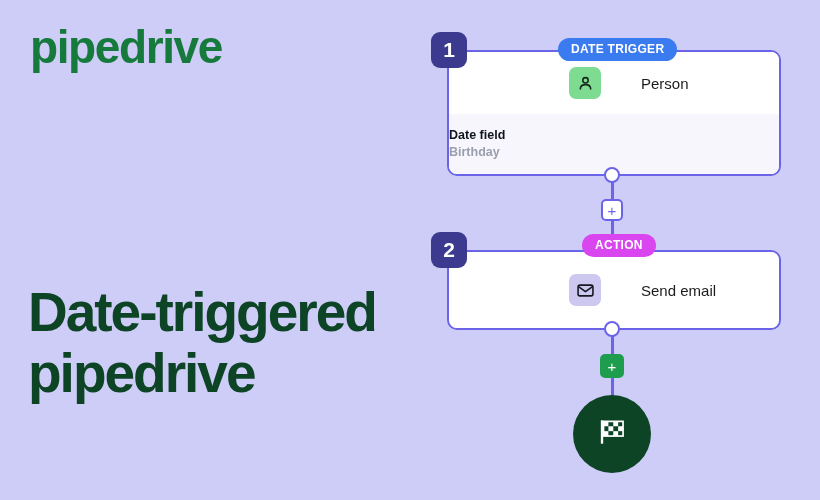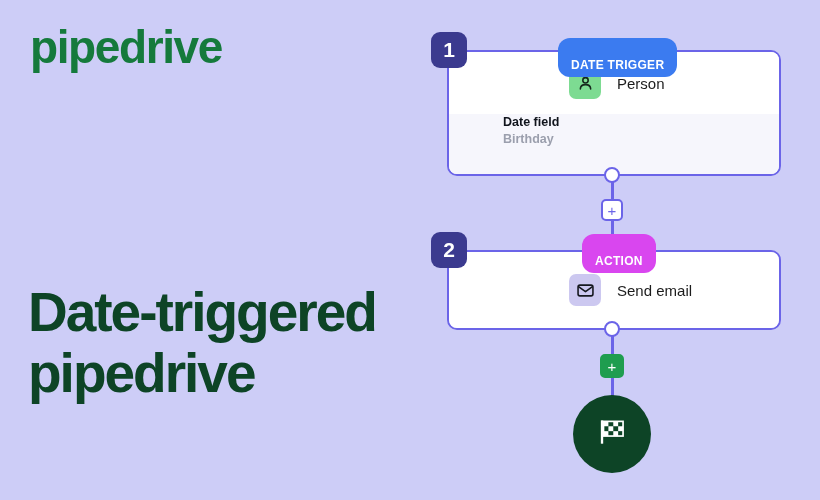--- a/index.html
+++ b/index.html
@@ -90,20 +90,21 @@
   }
   .card.card1 { top: 50px; height: 126px; }
   .card.card2 { top: 250px; height: 80px; }
 
   .card-body {
     height: 62px;
     display: flex;
     align-items: center;
     padding-left: 120px;
     background: #ffffff;
+    gap: 24px;
   }
   .card.card2 .card-body { height: 100%; }
 
   .icon-tile {
     width: 32px;
     height: 32px;
     border-radius: 7px;
     display: flex;
     align-items: center;
     justify-content: center;
@@ -115,21 +116,21 @@
   .entity-label {
     margin-left: 16px;
     font-size: 15px;
     color: #1c1c1c;
   }
 
   .card-footer {
     height: 60px;
     background: #f6f6fc;
     display: flex;
-    padding-left: 54px;
+    align-items: center;
   }
   .field-block { line-height: 1.35; }
   .field-title {
     font-size: 12.5px;
     font-weight: bold;
     color: #10141c;
   }
   .field-value {
     font-size: 12.5px;
     color: #9b9fad;
@@ -146,21 +147,21 @@
   .time-block .tx { margin-left: 6px; }
 
   
   .pill {
     position: absolute;
     border-radius: 12px;
     color: #ffffff;
     font-size: 12px;
     font-weight: bold;
     letter-spacing: 0.3px;
-    padding: 20px 13px 5px;
+    padding: 4px 13px 5px;
     z-index: 6;
     white-space: nowrap;
   }
   .pill.trigger { background: #3b7bf0; left: 133px; top: 38px; }
   .pill.action  { background: #d946ef; left: 157px; top: 234px; }
 
   
   .node-dot {
     position: absolute;
     width: 16px;

